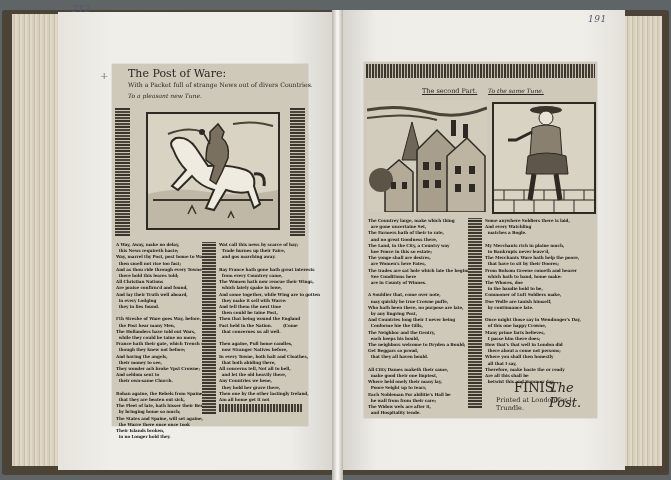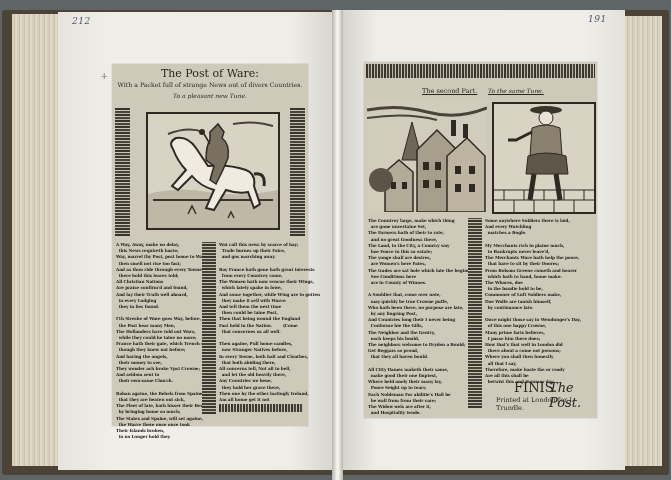--- a/index.html
+++ b/index.html
@@ -13,42 +13,42 @@
   .edge-right{position:absolute;left:620px;top:16px;width:42px;height:450px;
     background:repeating-linear-gradient(90deg,#e0d9c7 0 2px,#c9c0ab 2px 3px,#d8d0bd 3px 5px);}
   .page{position:absolute;background:#ecebe6;}
   .page-left{left:58px;top:12px;width:274px;height:458px;background:linear-gradient(90deg,#e6e4dd 0%,#efeee9 20%,#eeede8 85%,#d8d6cf 100%);}
   .page-right{left:343px;top:10px;width:282px;height:460px;background:linear-gradient(90deg,#d6d4cd 0%,#eeede8 12%,#efeee9 85%,#e3e1da 100%);}
   .gutter{position:absolute;left:332px;top:10px;width:11px;height:470px;background:linear-gradient(90deg,#b8b4aa,#f4f3ef 45%,#f6f5f1 55%,#b9b5ab);}
   .folio{position:absolute;font-size:9px;color:#55556a;font-style:italic;letter-spacing:0.5px;}
   .sheet{position:absolute;background:#cfc9b9;box-shadow:0 0 1px #9a9486;}
   .sheet-left{left:112px;top:64px;width:196px;height:362px;}
   .sheet-right{left:364px;top:62px;width:233px;height:356px;}
-  .title{position:absolute;left:0;width:100%;text-align:center;color:#2a2722;}
+  .title{position:absolute;left:16px;width:100%;text-align:left;color:#2a2722;}
   .border-v{position:absolute;background:repeating-linear-gradient(0deg,#3a352c 0 2px,#b9b3a3 2px 3px,#4a443a 3px 5px,#c9c3b3 5px 6px);}
   .border-h{position:absolute;background:repeating-linear-gradient(90deg,#3a352c 0 2px,#b9b3a3 2px 3px,#4a443a 3px 5px,#c9c3b3 5px 6px);}
   .woodcut{position:absolute;background:#d6d0c0;border:2px solid #2e2a23;overflow:hidden;}
   .verse{position:absolute;font-family:"DejaVu Serif",serif;font-weight:bold;font-size:4.2px;line-height:6.2px;color:#24211c;white-space:pre;letter-spacing:-0.1px;}
   .verse .line{display:block;}
   .finis{position:absolute;font-size:13px;color:#2a2722;}
   .imprint{position:absolute;font-size:6.5px;color:#2a2722;}
   .mark{position:absolute;color:#777;font-size:10px;}
 </style>
 </head>
 <body>
 
 <div class="cover"></div>
 <div class="edge-left"></div>
 <div class="edge-right"></div>
 
 <div class="page page-left"></div>
 <div class="page page-right"></div>
 <div class="gutter"></div>
 
-<div class="folio" style="left:72px;top:16px;">212</div>
+<div class="folio" style="left:72px;top:4px;">212</div>
 <div class="folio" style="left:588px;top:14px;">191</div>
 <div class="mark" style="left:100px;top:70px;">+</div>
 
 <div class="sheet sheet-left">
   <div class="title" style="top:3px;font-size:11px;">The Post of Ware:</div>
   <div class="title" style="top:17px;font-size:6.2px;">With a Packet full of strange News out of divers Countries.</div>
   <div class="title" style="top:28px;font-size:6px;font-style:italic;">To a pleasant new Tune.</div>
 
   <div class="border-v" style="left:3px;top:44px;width:15px;height:128px;"></div>
   <div class="border-v" style="left:178px;top:44px;width:15px;height:128px;"></div>

